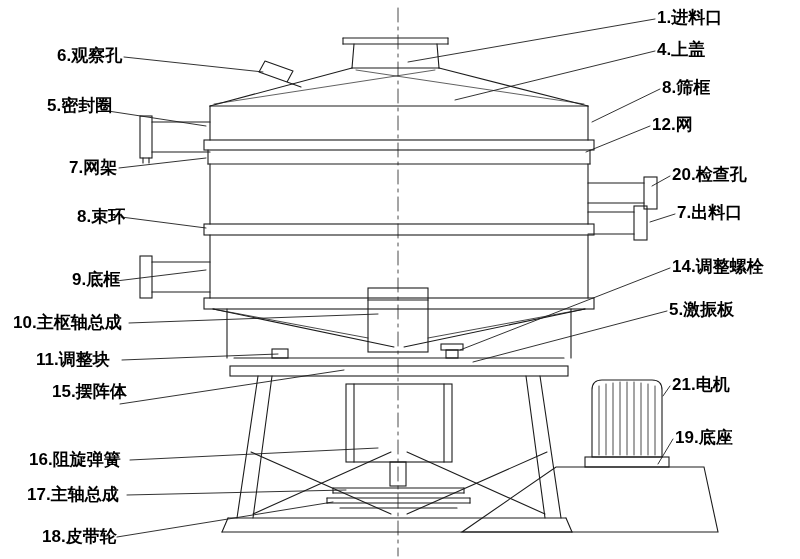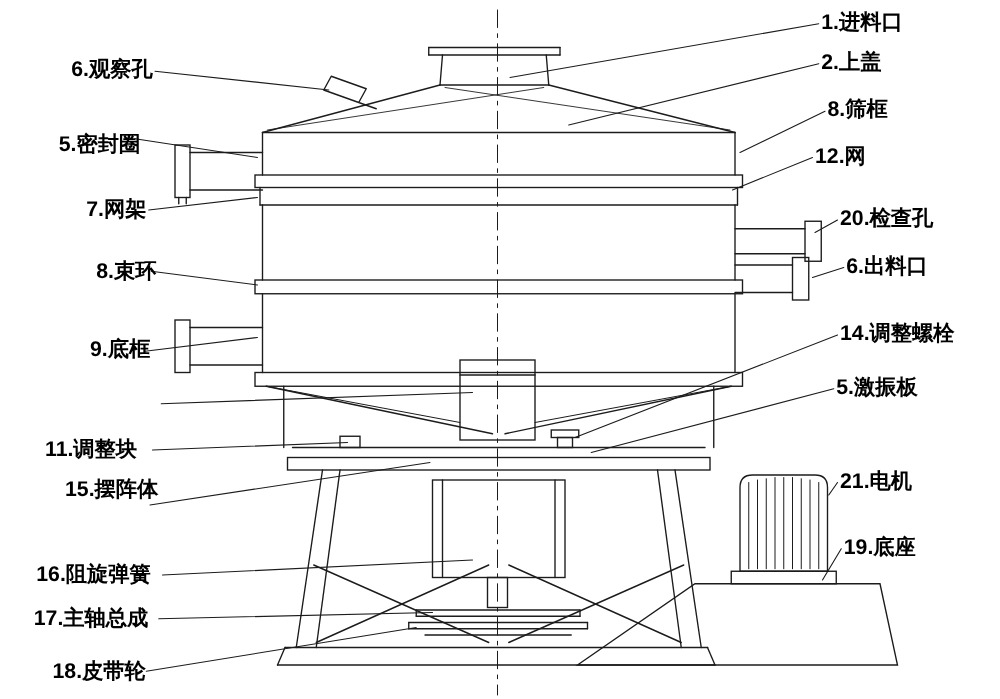--- a/index.html
+++ b/index.html
@@ -207,28 +207,29 @@
         <line x1="127" y1="495" x2="346" y2="490"></line>
         <line x1="117" y1="537" x2="333" y2="502"></line>
         <line x1="673" y1="439" x2="658" y2="464"></line>
         <line x1="670" y1="176" x2="652" y2="186"></line>
         <line x1="670" y1="386" x2="663" y2="396"></line>
       </g>
     </g>
   </svg>
 
   <div class="lbl" style="left:657px;top:9px">1.进料口</div>
-  <div class="lbl" style="left:657px;top:41px">2.上盖</div>
+  <div class="lbl" style="left:657px;top:41px">4.上盖</div>
   <div class="lbl" style="left:57px;top:47px">6.观察孔</div>
   <div class="lbl" style="left:662px;top:79px">8.筛框</div>
-  <div class="lbl" style="left:47px;top:107px">5.密封圈</div>
-  <div class="lbl" style="left:677px;top:204px">6.出料口</div>
+  <div class="lbl" style="left:47px;top:97px">5.密封圈</div>
+  <div class="lbl" style="left:677px;top:204px">7.出料口</div>
   <div class="lbl" style="left:69px;top:159px">7.网架</div>
   <div class="lbl" style="left:77px;top:208px">8.束环</div>
   <div class="lbl" style="left:72px;top:271px">9.底框</div>
+  <div class="lbl" style="left:13px;top:314px">10.主枢轴总成</div>
   <div class="lbl" style="left:36px;top:351px">11.调整块</div>
   <div class="lbl" style="left:652px;top:116px">12.网</div>
   <div class="lbl" style="left:669px;top:301px">5.激振板</div>
   <div class="lbl" style="left:672px;top:258px">14.调整螺栓</div>
   <div class="lbl" style="left:52px;top:383px">15.摆阵体</div>
   <div class="lbl" style="left:29px;top:451px">16.阻旋弹簧</div>
   <div class="lbl" style="left:27px;top:486px">17.主轴总成</div>
   <div class="lbl" style="left:42px;top:528px">18.皮带轮</div>
   <div class="lbl" style="left:675px;top:429px">19.底座</div>
   <div class="lbl" style="left:672px;top:166px">20.检查孔</div>

